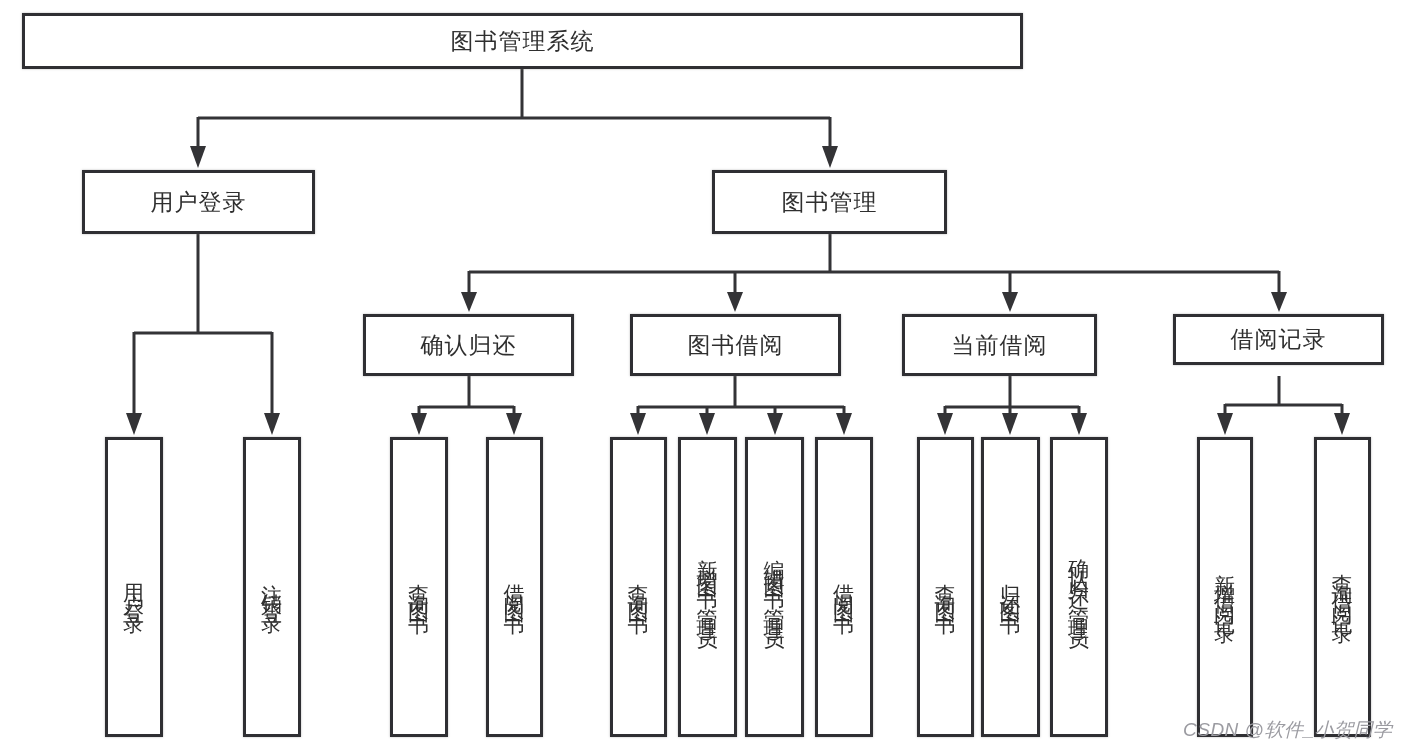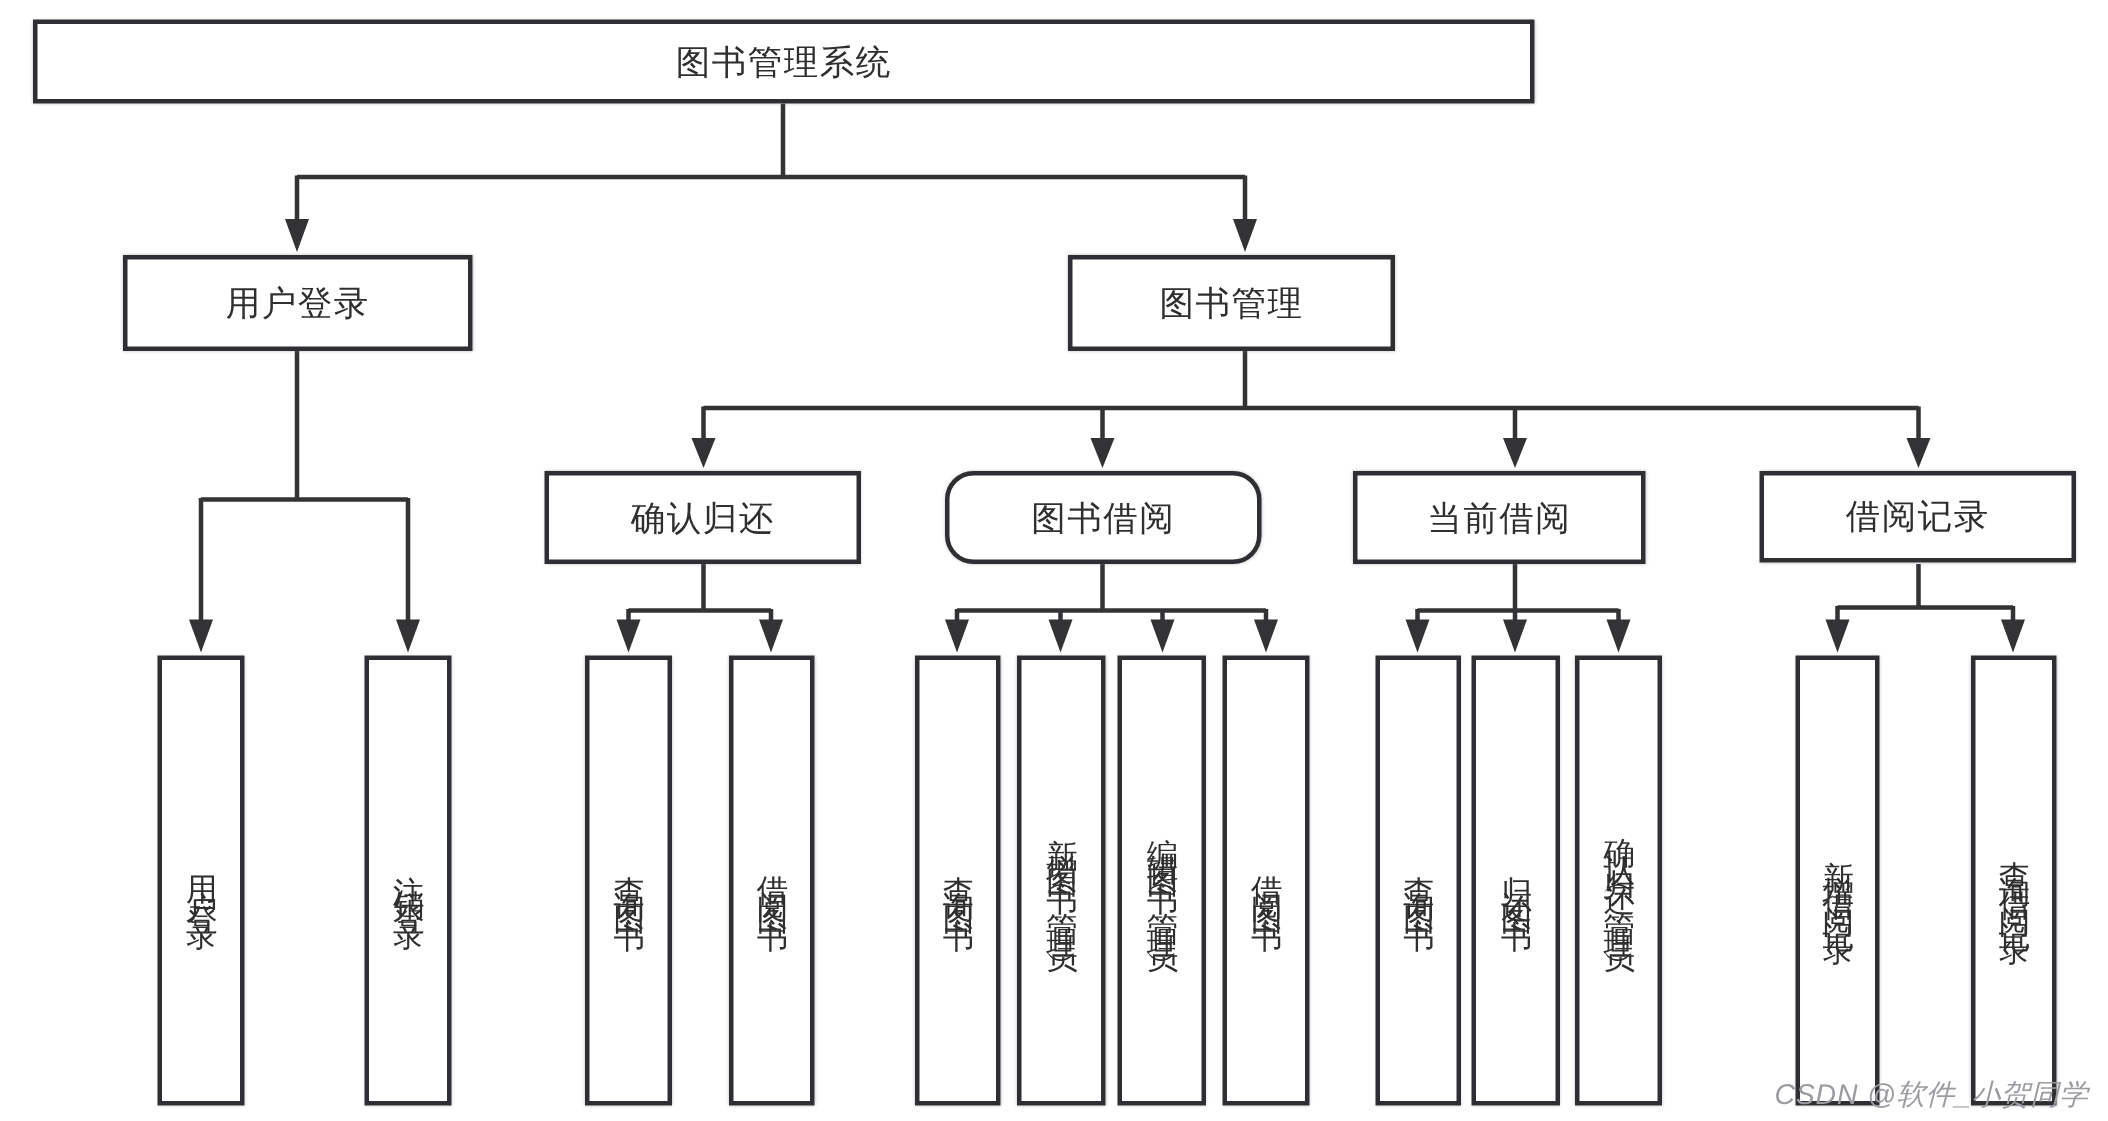--- a/index.html
+++ b/index.html
@@ -113,34 +113,34 @@
     </g>
   </svg>
 
   <div class="node" style="left:22px; top:13px; width:1001px; height:56px;justify-content:center;">
     <span>图书管理系统</span>
   </div>
 
   <div class="node" style="left:82px; top:170px; width:233px; height:64px;">
     <span>用户登录</span>
   </div>
-  <div class="node" style="left:712px; top:170px; width:218px; height:64px;">
+  <div class="node" style="left:712px; top:170px; width:235px; height:64px;">
     <span>图书管理</span>
   </div>
 
   <div class="node" style="left:363px; top:314px; width:211px; height:62px;">
     <span>确认归还</span>
   </div>
-  <div class="node" style="left:630px; top:314px; width:211px; height:62px;border-radius:19px;">
+  <div class="node" style="left:630px; top:314px; width:211px; height:62px;">
     <span>图书借阅</span>
   </div>
   <div class="node" style="left:902px; top:314px; width:195px; height:62px;">
     <span>当前借阅</span>
   </div>
-  <div class="node" style="left:1173px; top:314px; width:211px; height:61px;">
+  <div class="node" style="left:1173px; top:314px; width:211px; height:51px;">
     <span>借阅记录</span>
   </div>
 
   <div class="leaf" style="left:105px; top:437px; width:58px; height:300px;">
     <span class="vtext">用户登录</span>
   </div>
   <div class="leaf" style="left:243px; top:437px; width:58px; height:300px;">
     <span class="vtext">注销登录</span>
   </div>
 

